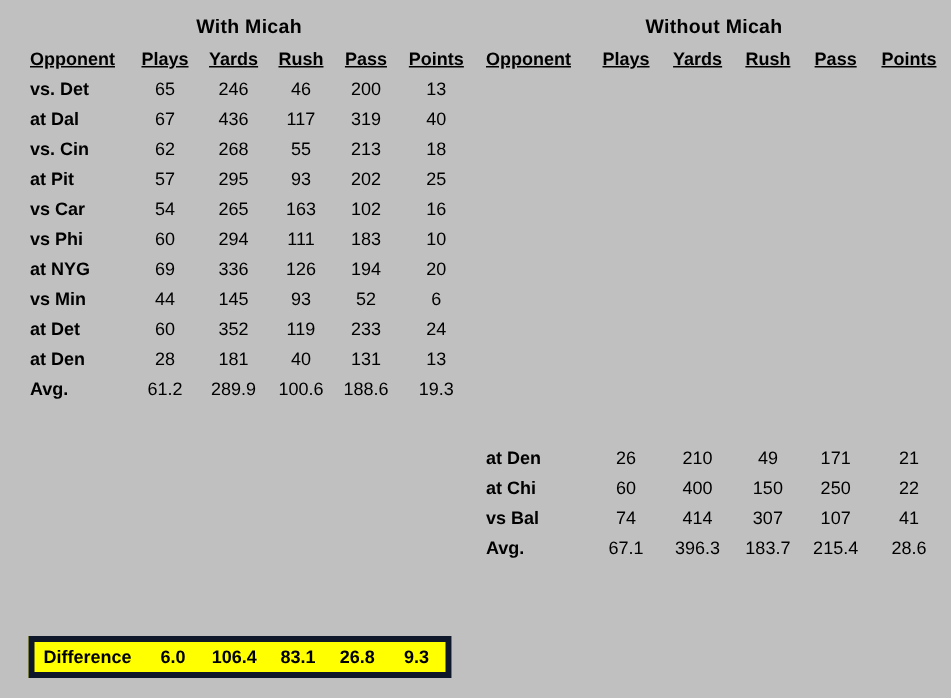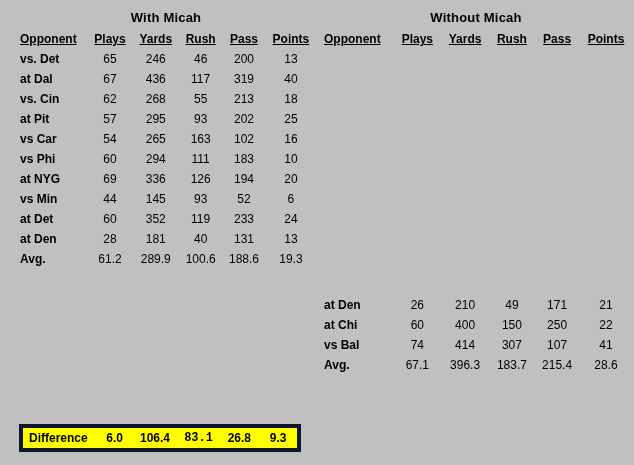--- a/index.html
+++ b/index.html
@@ -107,21 +107,21 @@
   .difference-box td.dlabel {
     text-align: left;
     padding-left: 6px;
     width: 72px;
   }
   .difference-box td.dnum {
     text-align: center;
   }
   .d-plays { width: 44px; }
   .d-yards { width: 48px; }
-  .d-rush  { width: 42px; font-family: Liberation Mono, monospace; }
+  .d-rush  { width: 42px; }
   .d-pass  { width: 44px; }
   .d-points{ width: 50px; }
 </style>
 </head>
 <body>
 
 <div class="page">
 
   <div class="panel panel-left">
     <div class="panel-title">With Micah</div>

